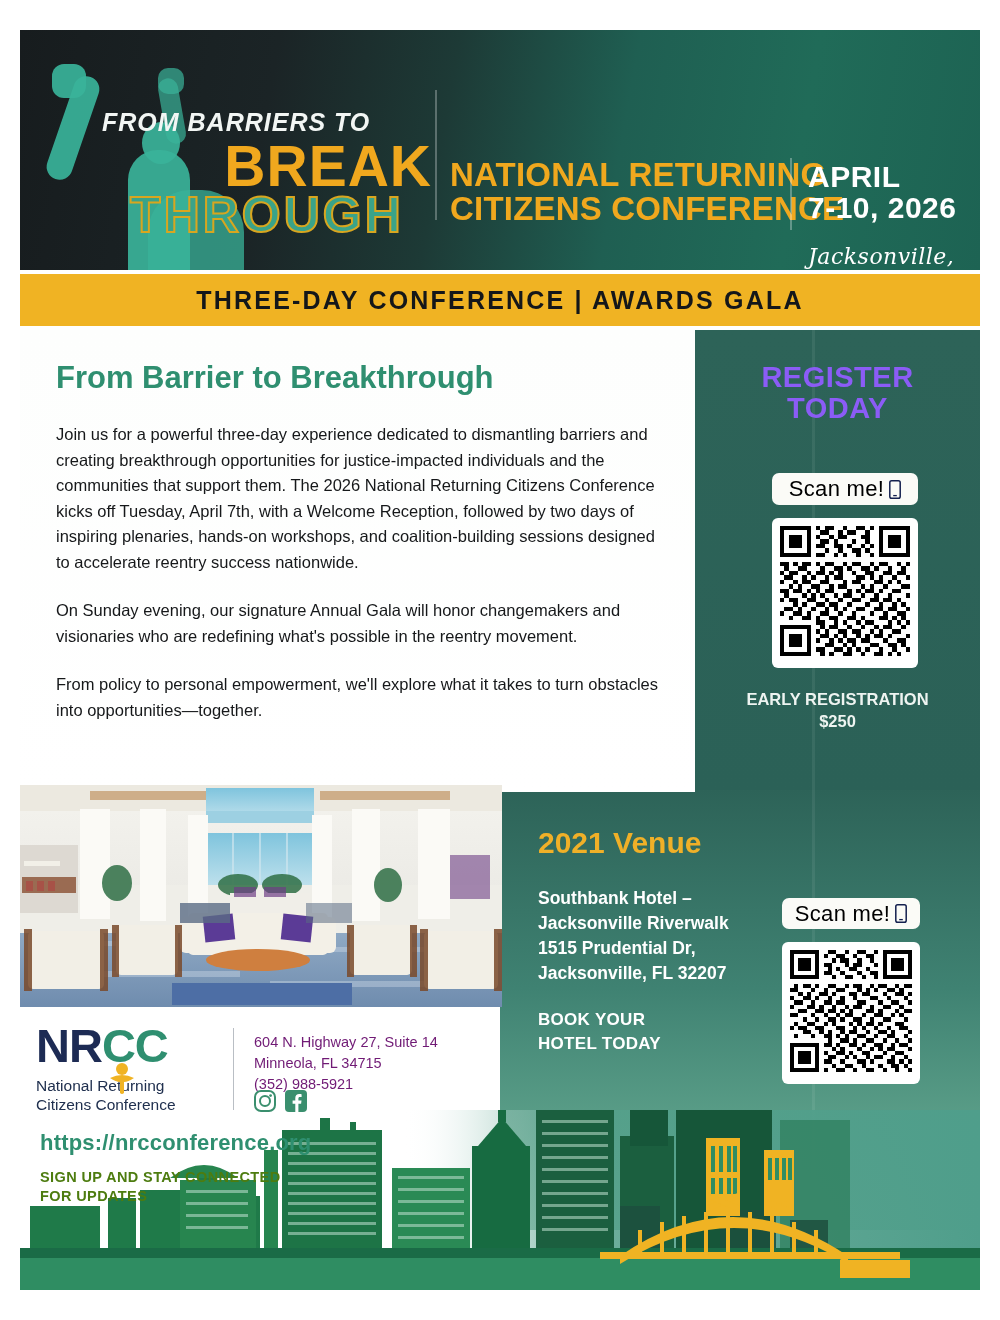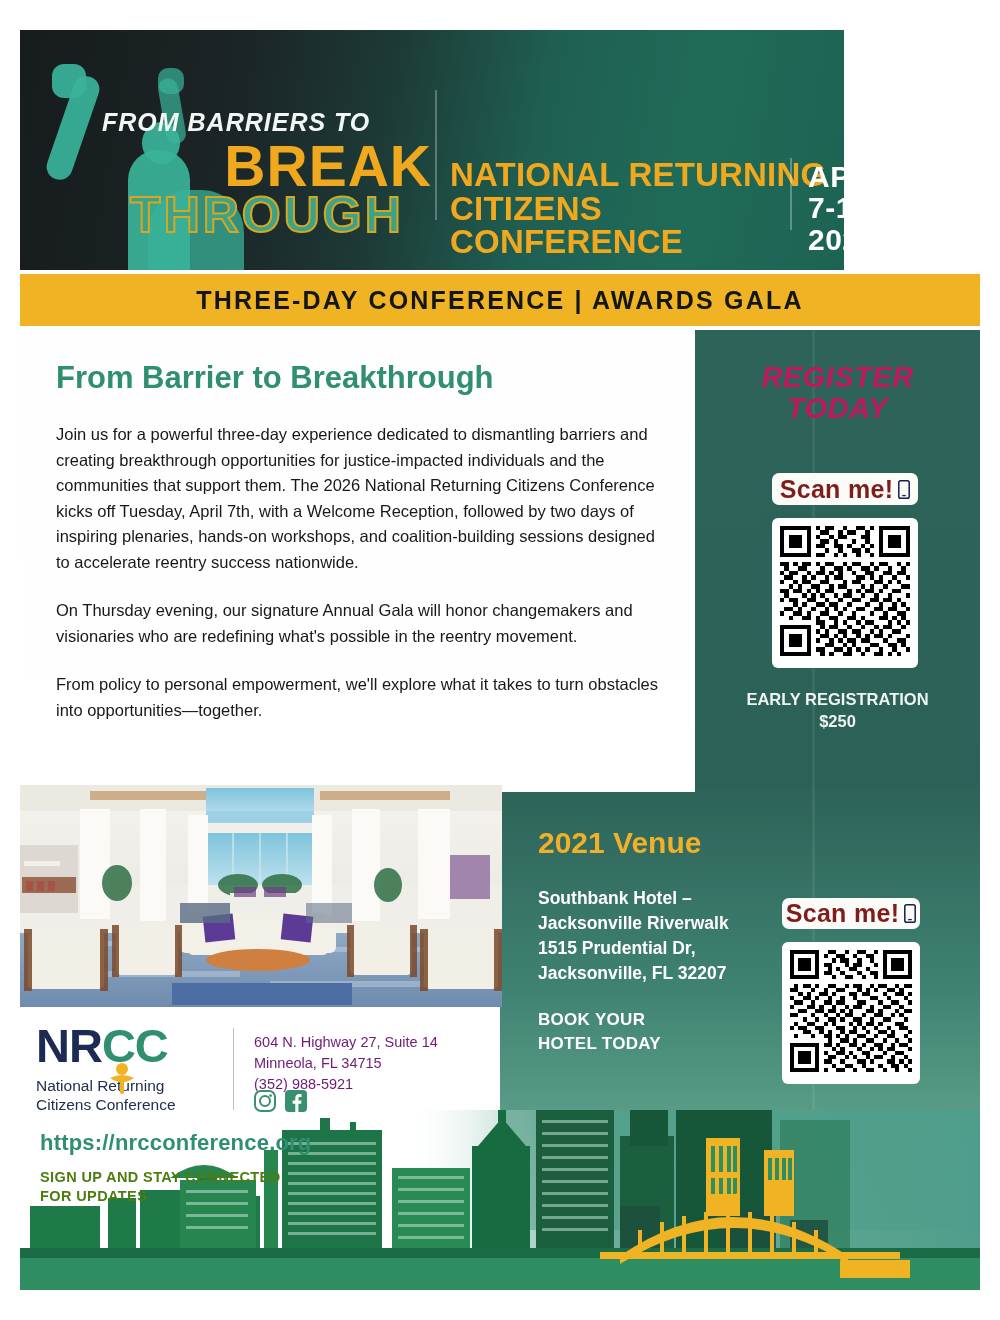--- a/index.html
+++ b/index.html
@@ -1,20 +1,20 @@
 <!DOCTYPE html>
 <html><head>
 <meta charset="utf-8">
 <style>
   html,body{margin:0;padding:0;background:#ffffff;}
   body{font-family:"Liberation Sans",sans-serif;}
   .page{position:relative;width:1000px;height:1320px;background:#ffffff;overflow:hidden;}
 
   
-  .hero{position:absolute;left:20px;top:30px;width:824px;height:240px;
+  .hero{position:absolute;left:20px;top:30px;width:960px;height:240px;
         background:linear-gradient(100deg,#171c1e 0%,#1b2426 26%,#1d3a36 44%,#1f5f52 62%,#206b58 80%,#1d6353 100%);
         overflow:hidden;}
   .hero-fig{position:absolute;background:#3ab39a;opacity:.92;}
   .fig-a-body{left:108px;top:120px;width:62px;height:130px;border-radius:30px 30px 0 0;}
   .fig-a-head{left:122px;top:92px;width:38px;height:42px;border-radius:50%;}
   .fig-a-arm{left:40px;top:44px;width:26px;height:108px;border-radius:13px;transform:rotate(19deg);}
   .fig-a-fist{left:32px;top:34px;width:34px;height:34px;border-radius:12px;}
   .fig-b-body{left:128px;top:160px;width:96px;height:92px;border-radius:42px 42px 0 0;opacity:.75;}
   .fig-c-arm{left:142px;top:48px;width:20px;height:66px;border-radius:10px;transform:rotate(-10deg);opacity:.7;}
   .fig-c-fist{left:138px;top:38px;width:26px;height:26px;border-radius:10px;opacity:.7;}
@@ -58,24 +58,24 @@
   
   .content{position:absolute;left:20px;top:330px;width:675px;height:462px;
            background:linear-gradient(180deg,#fdfefd 0%,#ffffff 100%);}
   .head1{position:absolute;left:56px;top:360px;font-size:31px;font-weight:bold;color:#2f8f70;}
   .body-copy{position:absolute;left:56px;top:422px;width:616px;font-size:16.5px;
              line-height:25.5px;color:#16181a;}
   .body-copy p{margin:0 0 23px 0;}
 
   
   .reg-title{position:absolute;left:695px;top:362px;width:285px;text-align:center;
-             font-weight:bold;font-size:29px;line-height:1.08;color:#be185d;letter-spacing:.5px;font-style:italic;}
+             font-weight:bold;font-size:29px;line-height:1.08;color:#8b5cf6;letter-spacing:.5px;}
   .scanbox{position:absolute;background:#fbfbf7;border-radius:7px;
            display:flex;align-items:center;justify-content:center;}
-  .scanbox span{font-weight:bold;font-size:25px;color:#7f1d1d;letter-spacing:.3px;}
+  .scanbox span{font-weight:normal;font-size:22px;color:#000000;letter-spacing:.3px;}
   .scan1{left:772px;top:473px;width:146px;height:32px;}
   .qrwrap{position:absolute;background:#ffffff;border-radius:6px;padding:8px;}
   .qr1{left:772px;top:518px;}
   .early{position:absolute;left:695px;top:688px;width:285px;text-align:center;
          color:#eef4f1;font-weight:bold;font-size:16.5px;line-height:1.35;}
 
   
   .venue-title{position:absolute;left:538px;top:826px;font-weight:bold;font-size:30px;color:#f0b028;}
   .venue-addr{position:absolute;left:538px;top:886px;width:215px;font-weight:bold;
               font-size:17.5px;line-height:25px;color:#ffffff;}
@@ -144,21 +144,21 @@
   </div>
 
   <div class="green-top"></div>
   <div class="green-bot"></div>
   <div class="green-seam"></div>
 
   <div class="content"></div>
   <div class="head1">From Barrier to Breakthrough</div>
   <div class="body-copy">
     <p>Join us for a powerful three-day experience dedicated to dismantling barriers and creating breakthrough opportunities for justice-impacted individuals and the communities that support them. The 2026 National Returning Citizens Conference kicks off Tuesday, April 7th, with a Welcome Reception, followed by two days of inspiring plenaries, hands-on workshops, and coalition-building sessions designed to accelerate reentry success nationwide.</p>
-    <p>On Thursday evening, our signature Annual Gala will honor changemakers and visionaries who are redefining what's possible in the reentry movement.</p>
+    <p>On Sunday evening, our signature Annual Gala will honor changemakers and visionaries who are redefining what's possible in the reentry movement.</p>
     <p>From policy to personal empowerment, we'll explore what it takes to turn obstacles into opportunities—together.</p>
   </div>
 
   <div class="reg-title">
     <div>REGISTER</div>
     <div>TODAY</div>
   </div>
 
   <div class="scanbox scan1">
     <span>Scan me!</span>

